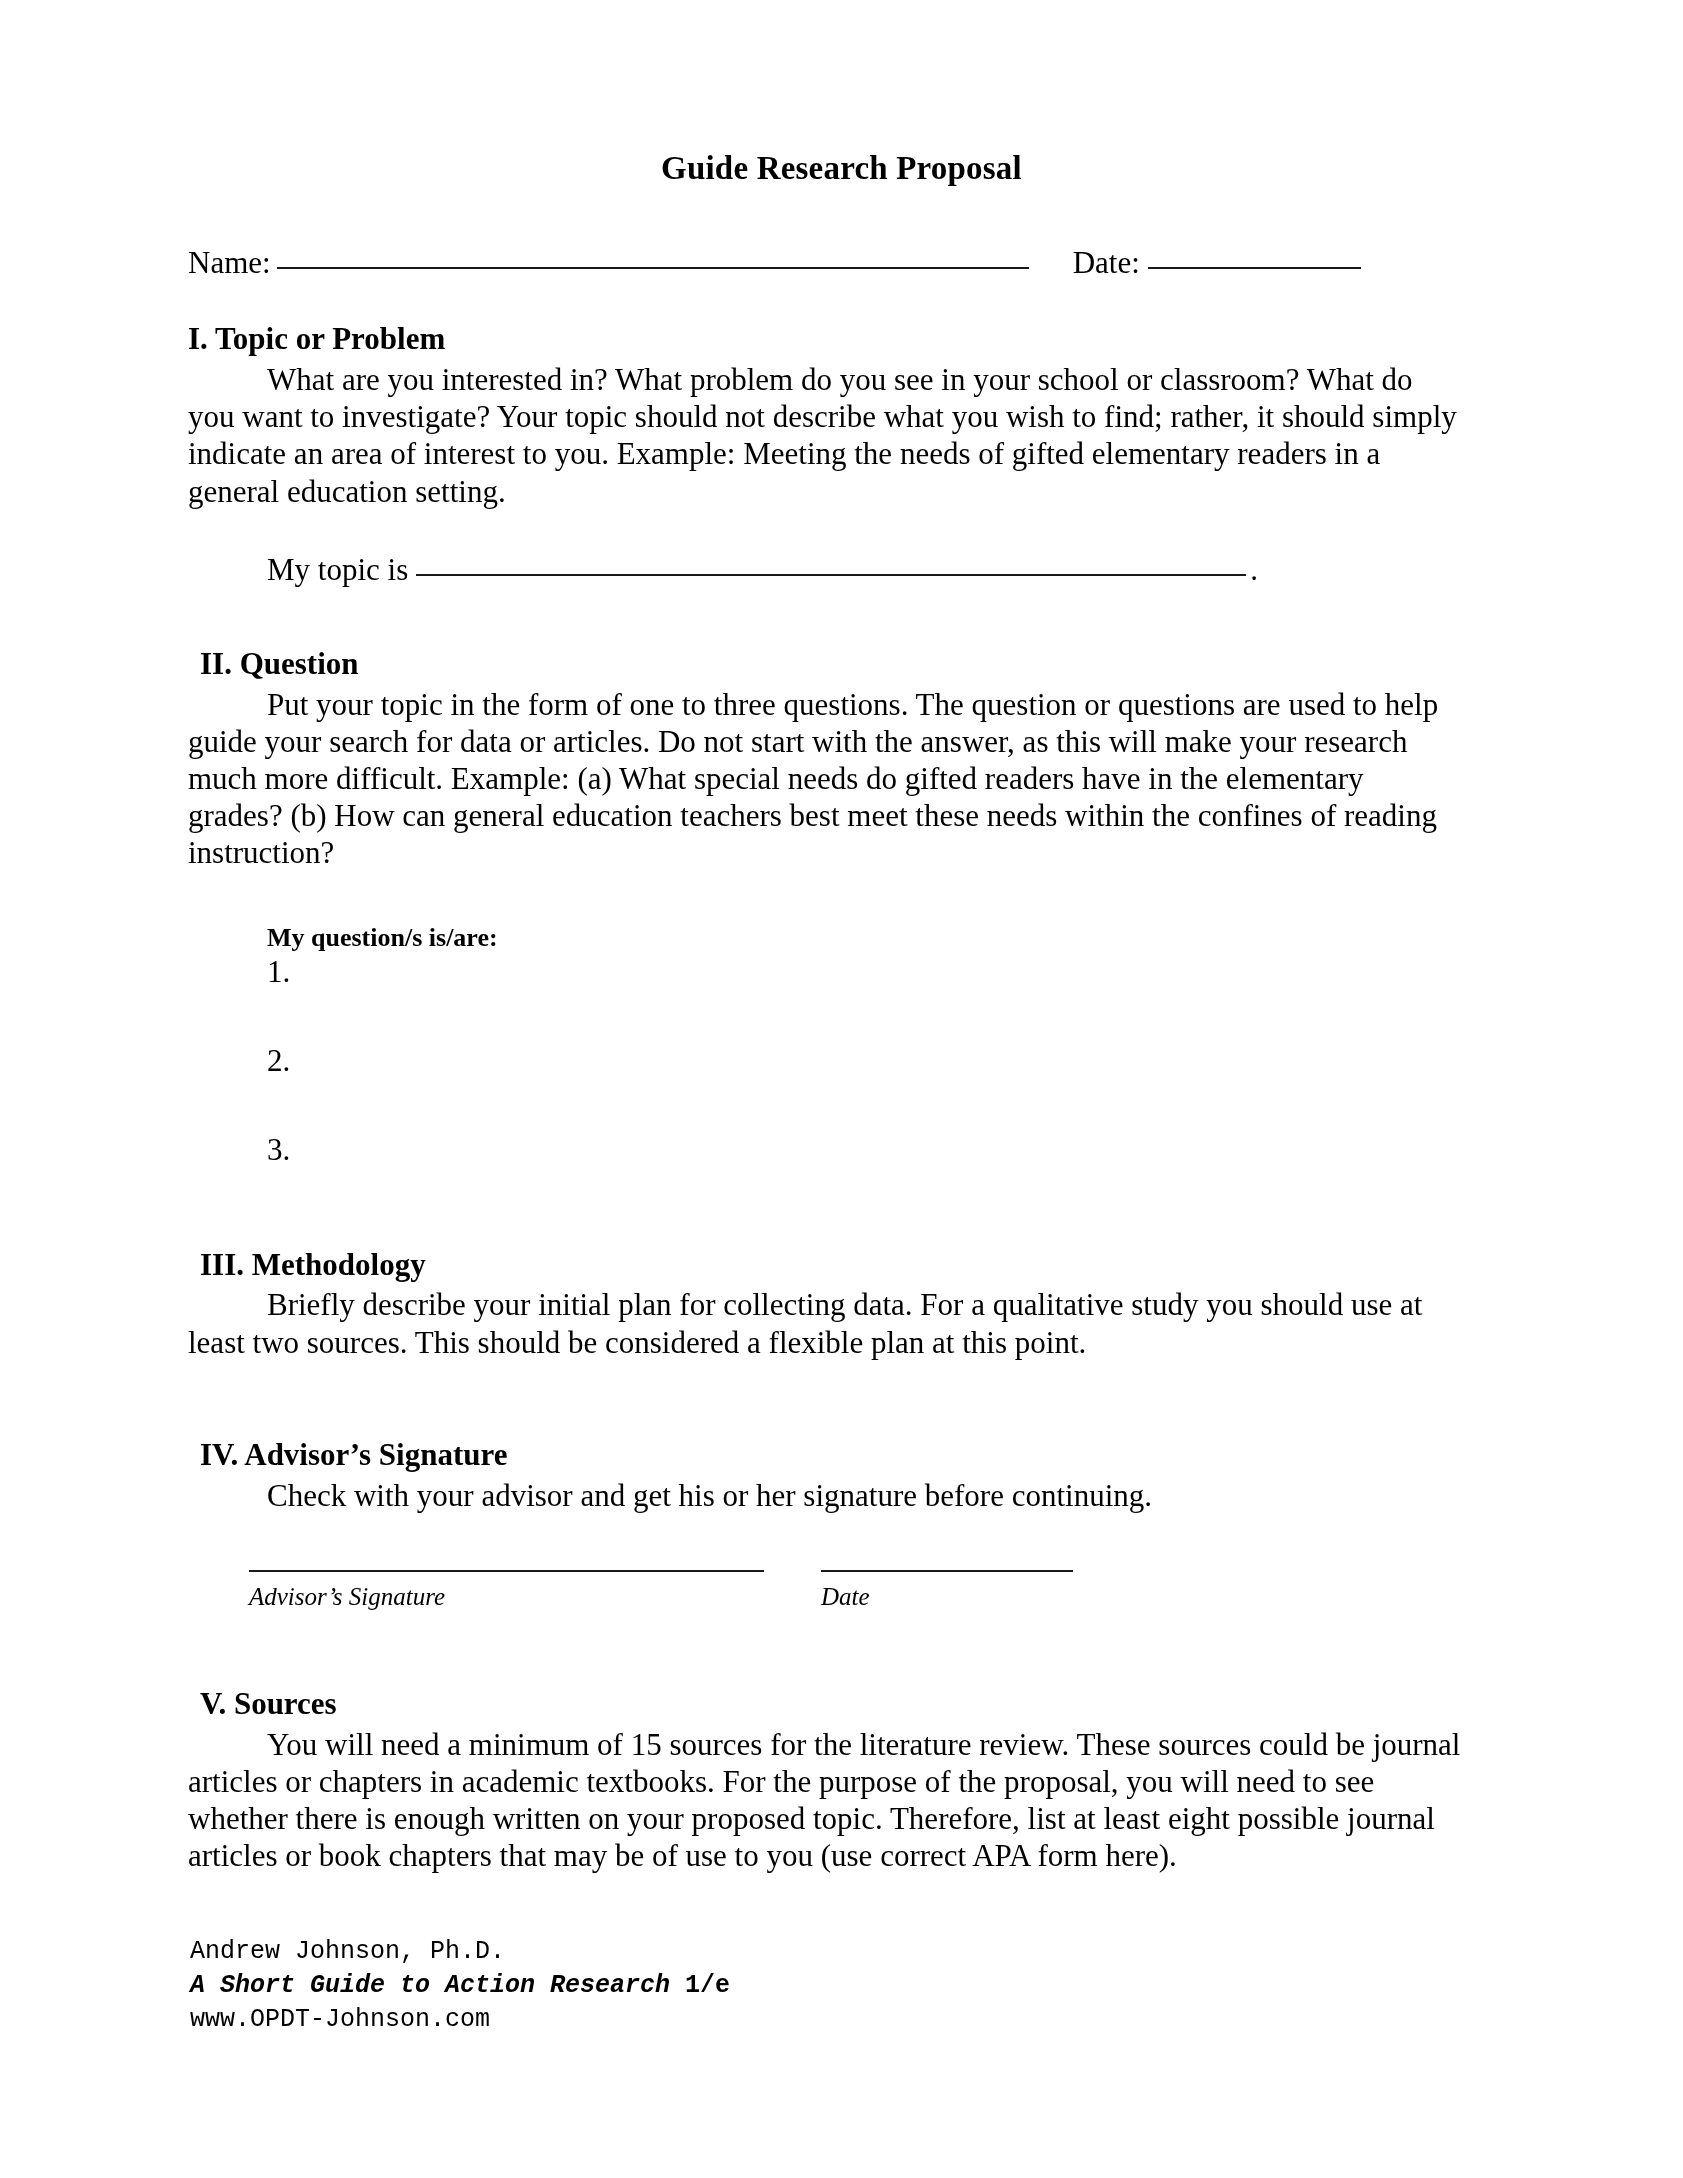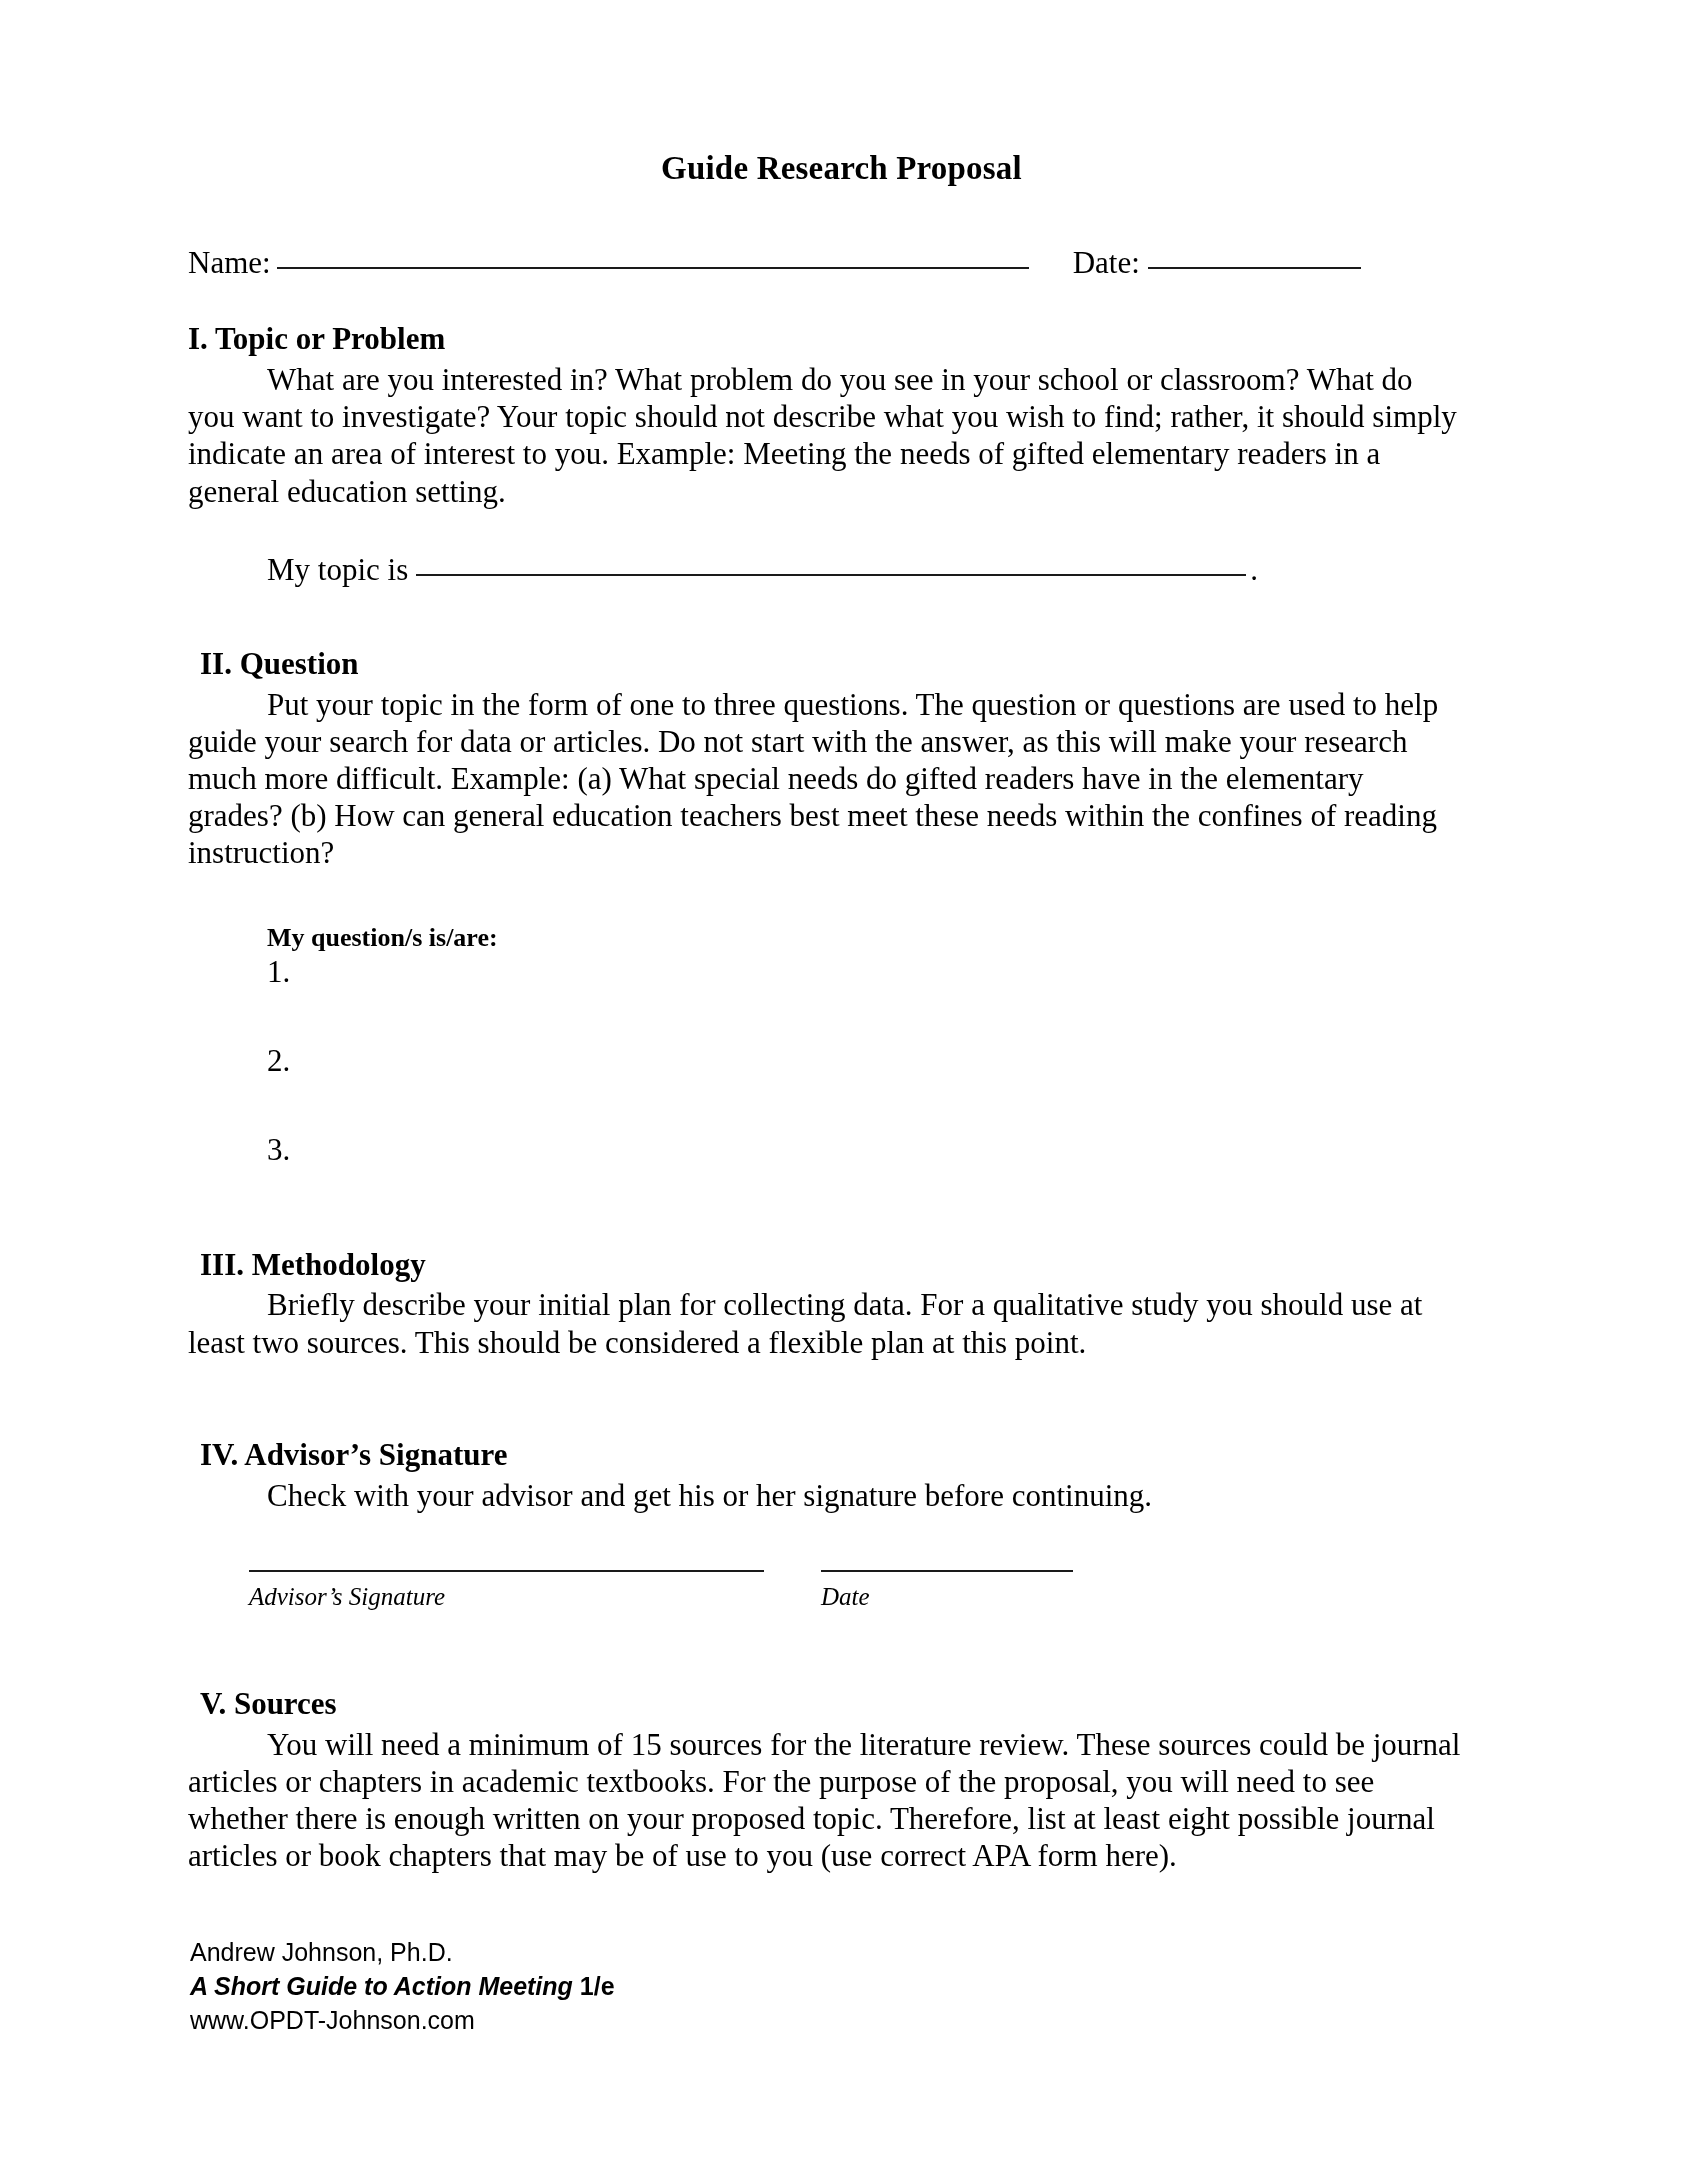--- a/index.html
+++ b/index.html
@@ -123,21 +123,21 @@
     font-style: italic;
     margin-top: 10px;
     line-height: 1.2;
   }
 
   
   .footer {
     position: absolute;
     left: 190px;
     top: 1935px;
-    font-family: Liberation Sans, sans-serif;
+    font-family: Liberation Mono, monospace;
     font-size: 25px;
     line-height: 1.36;
     color: #000000;
   }
   .footer .line { white-space: pre; }
   .footer .book {
     font-weight: bold;
     font-style: italic;
   }
   .footer .edition { font-weight: bold; font-style: normal; }
@@ -199,17 +199,17 @@
 
     <div class="section" style="margin-top:73px;">
       <div class="sec-head indent-2">V. Sources</div>
       <p class="body-par">You will need a minimum of 15 sources for the literature review. These sources could be journal articles or chapters in academic textbooks. For the purpose of the proposal, you will need to see whether there is enough written on your proposed topic. Therefore, list at least eight possible journal articles or book chapters that may be of use to you (use correct APA form here).</p>
     </div>
 
   </div>
 
   <div class="footer">
     <div class="line">Andrew Johnson, Ph.D.</div>
-    <div class="line"><span class="book">A Short Guide to Action Meeting</span><span class="edition"> 1/e</span></div>
+    <div class="line"><span class="book">A Short Guide to Action Research</span><span class="edition"> 1/e</span></div>
     <div class="line">www.OPDT-Johnson.com</div>
   </div>
 </div>
 
 
 </body></html>

